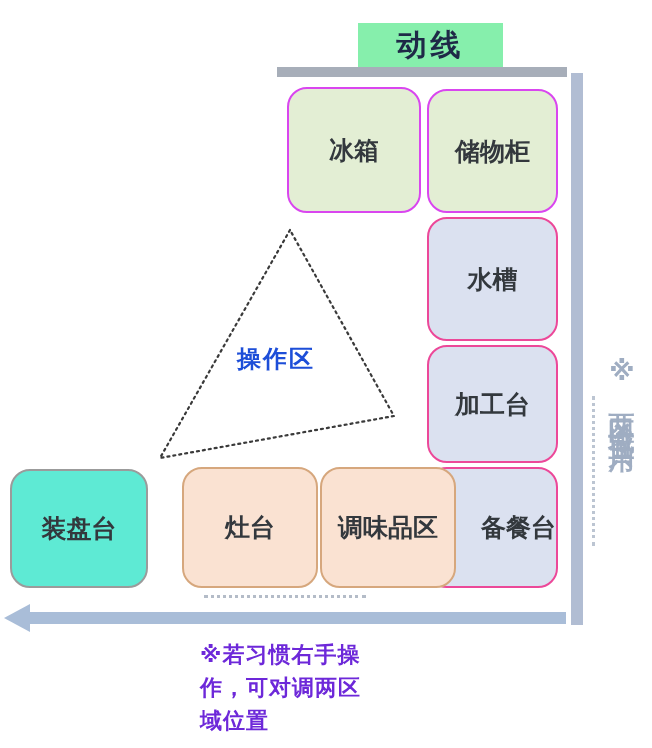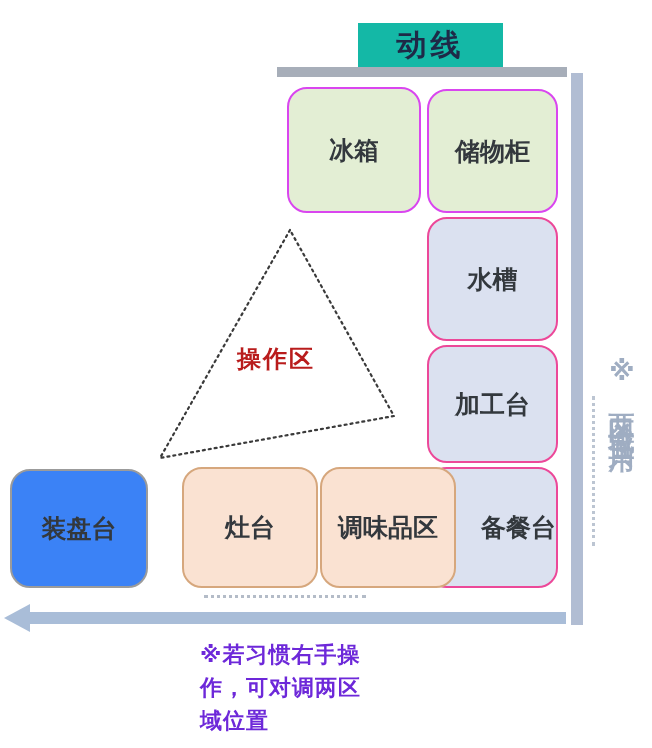--- a/index.html
+++ b/index.html
@@ -6,21 +6,21 @@
   #canvas{
     position:relative;
     width:652px;height:748px;
     background:#ffffff;
     font-family:"Liberation Sans","DejaVu Sans",sans-serif;
     overflow:hidden;
   }
   
   .banner{
     position:absolute;left:358px;top:23px;width:145px;height:45px;
-    background:#14b8a6;
+    background:#86efac;
     display:flex;align-items:center;justify-content:center;
     font-size:30px;font-weight:bold;color:#1e2947;
     letter-spacing:4px;
     font-family:Liberation Mono, monospace;
   }
   
   .wall{position:absolute;}
   .wall-top{left:277px;top:67px;width:290px;height:10px;background:#a7aeb9;}
   .wall-right{left:571px;top:73px;width:12px;height:552px;background:#b1bdd3;}
   .flow-arrow-shaft{left:26px;top:612px;width:540px;height:12px;background:#a9bdd8;}
@@ -34,34 +34,34 @@
   .station{
     position:absolute;
     border-radius:20px;
     display:flex;align-items:center;justify-content:center;
     font-size:25px;font-weight:600;color:#33383d;
     box-sizing:border-box;
   }
   .cat-green {background:#e3eed4;border:2px solid #d946ef;}
   .cat-blue  {background:#dbe1f0;border:2px solid #ec4899;}
   .cat-orange{background:#fae2d2;border:2px solid #d6a77d;margin-left:32px;}
-  .cat-gray  {background:#3b82f6;border:2px solid #9b9b9b;}
+  .cat-gray  {background:#5eead4;border:2px solid #9b9b9b;}
   #st-fridge   {left:287px;top:87px; width:134px;height:126px;}
   #st-cabinet  {left:427px;top:89px; width:131px;height:124px;font-family:Liberation Serif, serif;}
   #st-sink     {left:427px;top:217px;width:131px;height:124px;}
   #st-prep     {left:427px;top:345px;width:131px;height:118px;}
   #st-serve    {left:427px;top:467px;width:131px;height:121px;justify-content:flex-end;}
   #st-condiment{left:288px;top:467px;width:136px;height:121px;}
   #st-stove    {left:150px;top:467px;width:136px;height:121px;}
   #st-plating  {left:10px; top:469px;width:138px;height:119px;}
   
   #triangle-svg{position:absolute;left:120px;top:210px;}
   .tri-label{
     position:absolute;left:237px;top:343px;width:120px;
-    font-size:24px;color:#b91c1c;font-weight:600;letter-spacing:2px;
+    font-size:24px;color:#1d4ed8;font-weight:600;letter-spacing:2px;
   }
   
   .note-right{
     position:absolute;left:605px;top:356px;height:240px;
     writing-mode:vertical-rl;text-orientation:upright;
     font-size:26px;font-weight:600;color:#9fadc2;
     letter-spacing:7px;
   }
   .note-bottom{
     position:absolute;left:200px;top:638px;width:210px;

